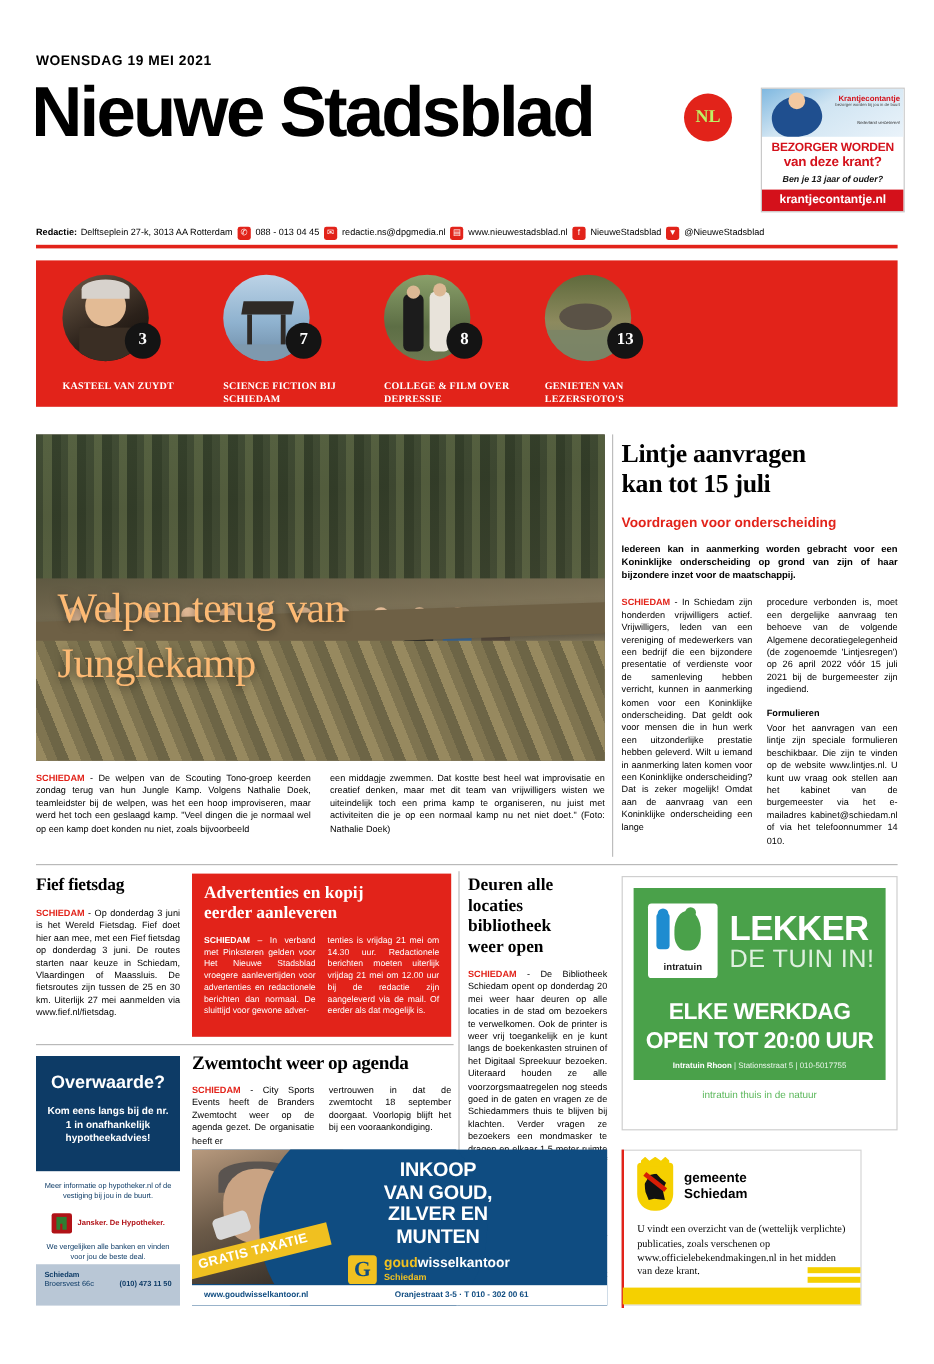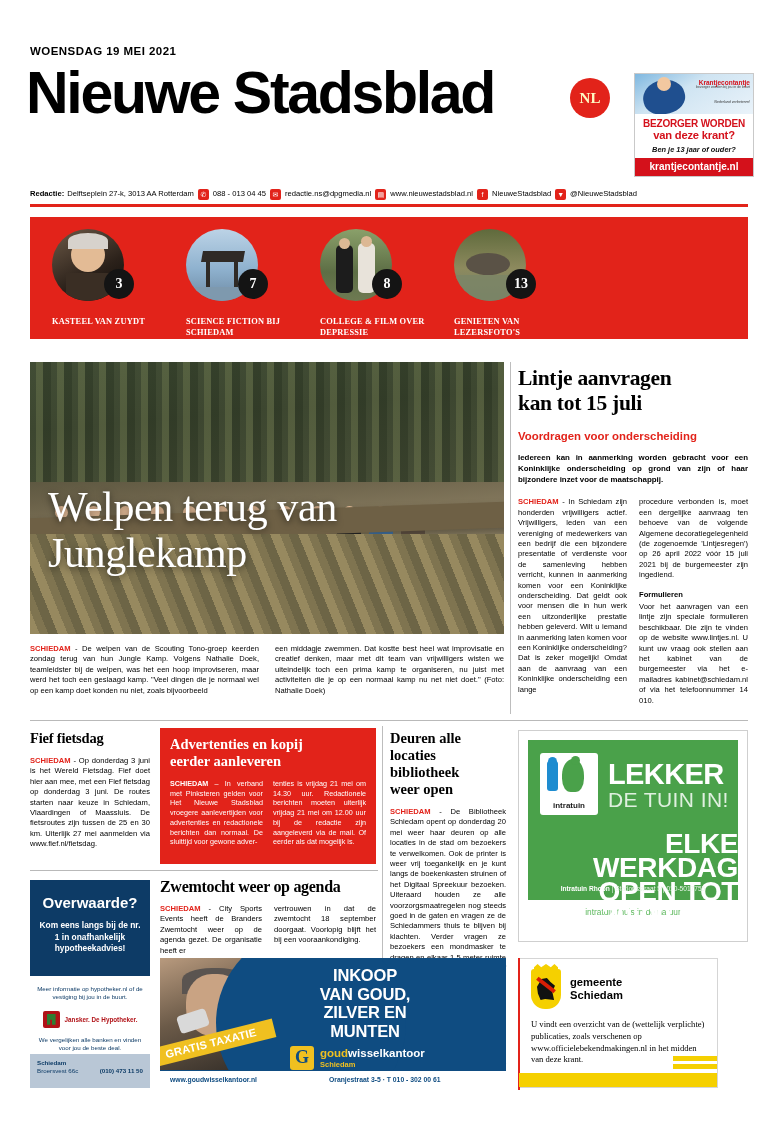--- a/index.html
+++ b/index.html
@@ -9,21 +9,21 @@
 
   
   .dateline{position:absolute;left:30px;top:45px;font-size:11.5px;font-weight:bold;
             letter-spacing:.45px;font-family:"Liberation Sans",sans-serif;}
 
   
   .masthead{position:absolute;left:26px;top:62px;}
   .masthead .title{font-size:59px;font-weight:bold;letter-spacing:-2.3px;line-height:62px;
        font-family:"Liberation Sans",sans-serif;white-space:nowrap;}
   .nlbadge{position:absolute;left:570px;top:78px;width:40px;height:40px;border-radius:50%;
-       background:#e2231a;color:#fef9c3;font-size:15px;font-weight:bold;
+       background:#e2231a;color:#bef264;font-size:15px;font-weight:bold;
        display:flex;align-items:center;justify-content:center;font-family:"Liberation Serif",serif;}
   .tagline{position:absolute;left:196px;top:148px;font-size:25px;font-weight:bold;
        color:#e2231a;letter-spacing:-.5px;font-family:"Liberation Sans",sans-serif;}
 
   
   .promo{position:absolute;left:634px;top:73px;width:118px;height:102px;
          border:1px solid #c9c9c9;background:#fff;overflow:hidden;}
   .promo .pic{height:40px;background:linear-gradient(150deg,#7fb8e0 0%,#cfe4f2 40%,#eaf3fa 100%);
          position:relative;overflow:hidden;}
   .promo .pic .kid{position:absolute;left:8px;top:6px;width:42px;height:34px;border-radius:50% 50% 45% 45%;
@@ -71,21 +71,21 @@
      opacity:.85;}
   .mp-log{position:absolute;left:-10px;top:148px;width:500px;height:26px;background:#6e6045;
      transform:rotate(-2deg);box-shadow:0 5px 9px rgba(0,0,0,.32);}
   .mp-ground{position:absolute;left:0;top:172px;width:100%;height:100px;
      background:repeating-linear-gradient(68deg,#97895f 0 9px,#7f7450 9px 17px,#6d6546 17px 26px);}
   .kidrow{position:absolute;left:18px;top:48px;width:440px;height:120px;}
   .kid{position:absolute;bottom:0;width:26px;}
   .kid .h{width:13px;height:13px;border-radius:50%;background:#e8bf9a;margin:0 auto 1px;}
   .kid .b{width:24px;height:60px;border-radius:6px 6px 3px 3px;margin:0 auto;}
   .kid .s{width:9px;height:2px;background:#c62828;margin:-52px auto 0;}
-  .mp-title{position:absolute;left:18px;top:122px;color:#ffffff;font-size:42px;line-height:46px;
+  .mp-title{position:absolute;left:18px;top:122px;color:#fdba74;font-size:35px;line-height:46px;
      font-family:"Liberation Serif",serif;text-shadow:0 2px 7px rgba(0,0,0,.55);letter-spacing:-.4px;}
 
   
   .col{font-size:7.6px;line-height:10.4px;text-align:justify;font-family:"Liberation Sans",sans-serif;}
   .tag{color:#e2231a;font-weight:bold;}
   .vr{position:absolute;background:#bdbdbd;width:1px;}
 
   .lead{position:absolute;left:30px;top:644px;width:474px;
         display:flex;gap:16px;}
   .lead > div{width:229px;}
@@ -124,21 +124,21 @@
   .it-green{background:#4aa14a;height:160px;position:relative;}
   .it-logo{position:absolute;left:12px;top:13px;width:58px;height:62px;background:#fff;border-radius:3px;}
   .it-logo .g1{position:absolute;left:7px;top:8px;width:11px;height:30px;background:#1e8cd0;border-radius:3px;}
   .it-logo .g2{position:absolute;left:8px;top:4px;width:9px;height:9px;border-radius:50%;background:#1e8cd0;}
   .it-logo .g3{position:absolute;left:22px;top:6px;width:22px;height:33px;background:#4aa14a;
        border-radius:50% 50% 40% 40%;}
   .it-logo .g4{position:absolute;left:31px;top:3px;width:9px;height:9px;border-radius:50%;background:#4aa14a;}
   .it-logo .lbl{position:absolute;left:0;right:0;bottom:5px;text-align:center;font-size:8px;font-weight:bold;color:#1a1a1a;}
   .it-h1{position:absolute;left:80px;top:18px;color:#fff;font-size:29px;font-weight:bold;letter-spacing:-.6px;}
   .it-h2{position:absolute;left:80px;top:48px;color:#dff0df;font-size:21px;letter-spacing:.4px;}
-  .it-h3{position:absolute;left:0;right:0;top:92px;text-align:right;color:#fff;font-size:28px;
+  .it-h3{position:absolute;left:0;right:0;top:92px;text-align:center;color:#fff;font-size:19px;
      font-weight:bold;line-height:24px;letter-spacing:-.4px;}
   .it-foot{position:absolute;left:0;right:0;bottom:8px;text-align:center;font-size:6.6px;color:#eaf6ea;}
   .it-foot b{color:#fff;}
   .it-tag{text-align:center;margin-top:7px;font-size:8.3px;color:#4aa14a;font-weight:bold;}
   .it-tag span{color:#5cb85c;font-weight:normal;}
 
   
   .ow{position:absolute;left:30px;top:880px;width:120px;height:196px;background:#0d3b66;
       color:#fff;text-align:center;box-sizing:border-box;}
   .ow h3{margin:14px 0 0;font-size:15px;font-weight:bold;}

